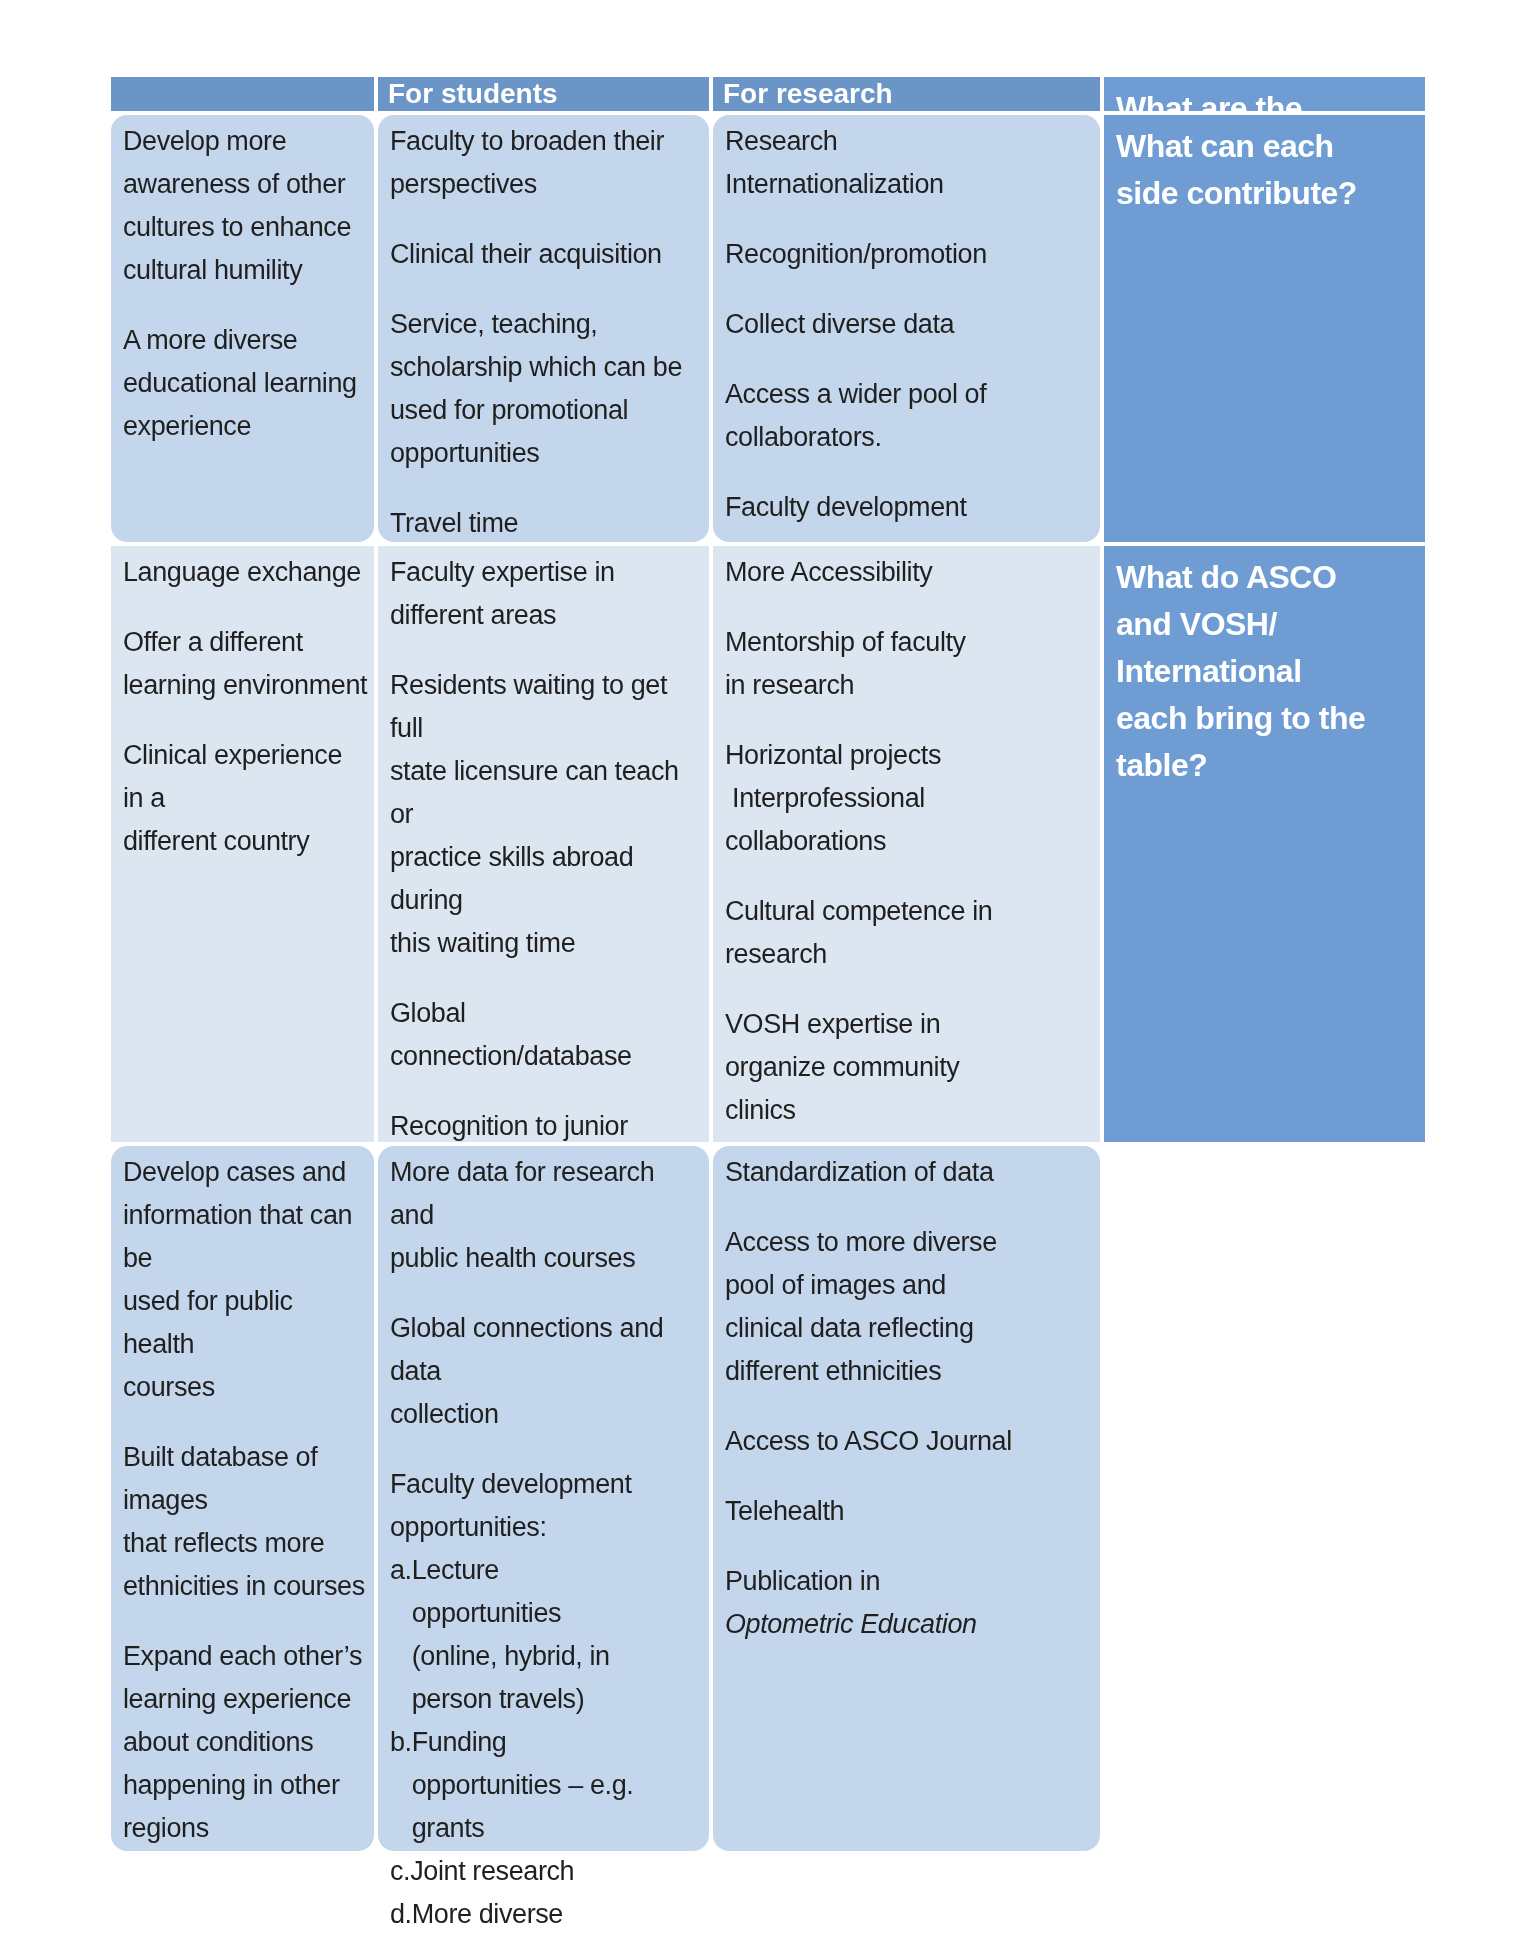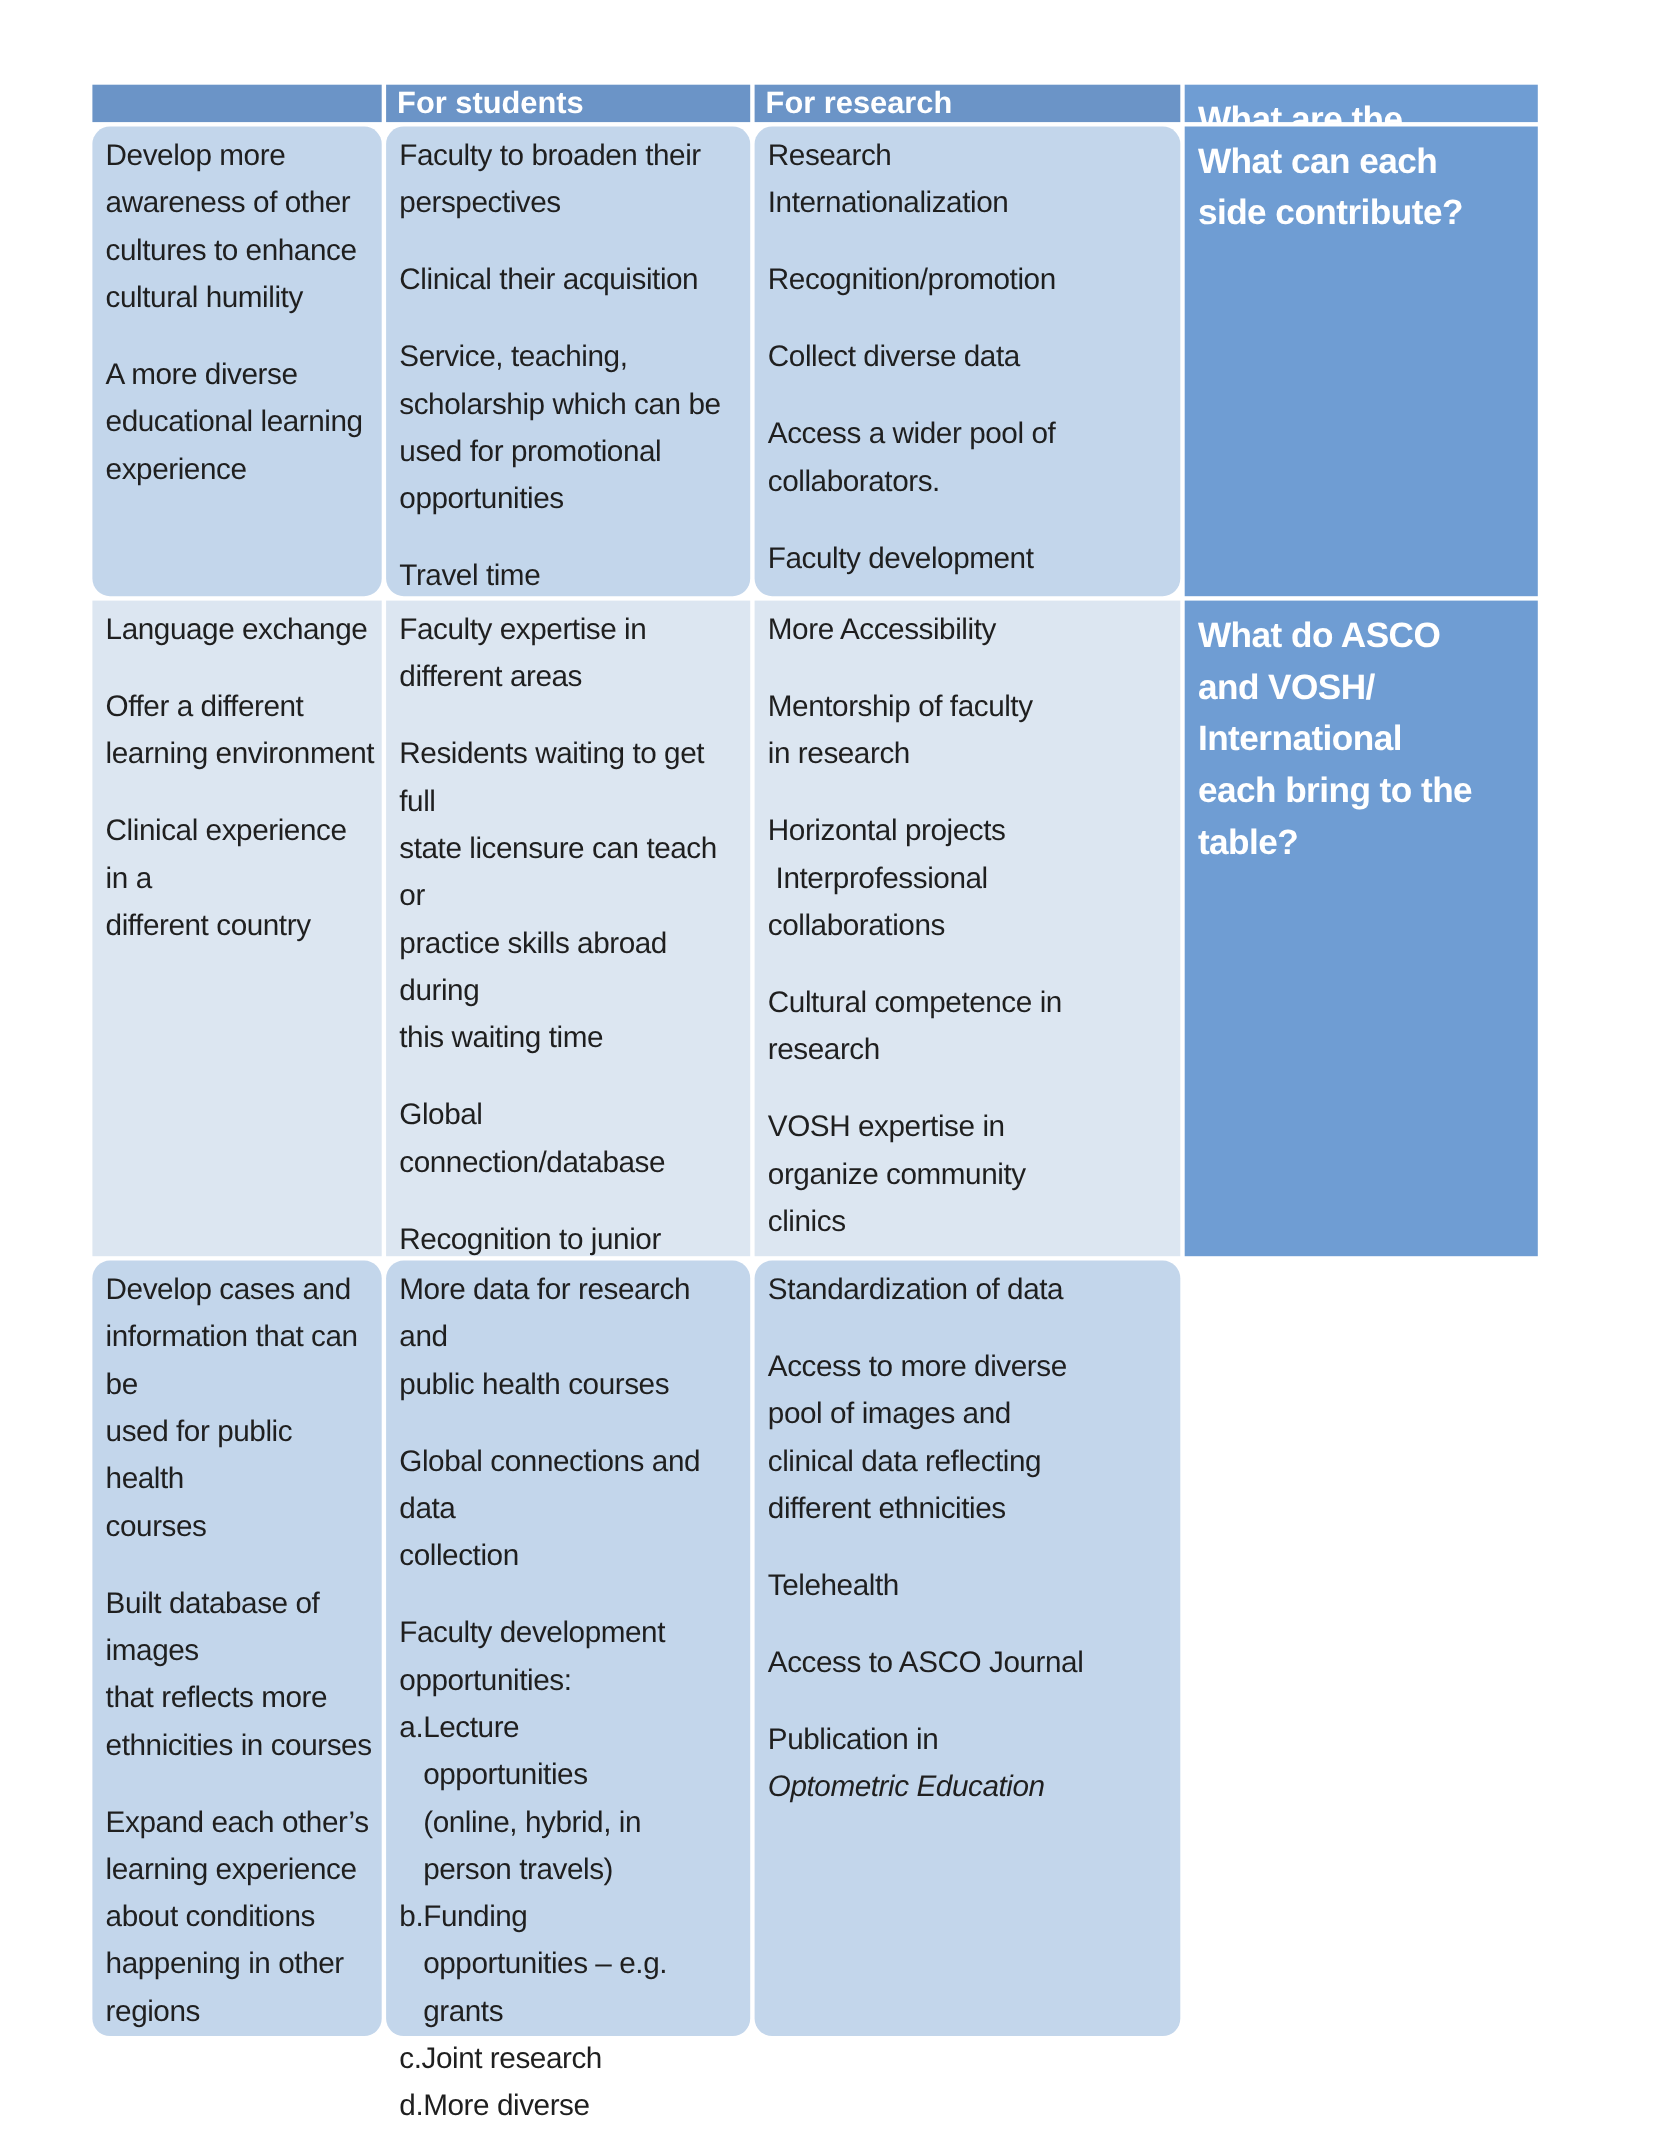--- a/index.html
+++ b/index.html
@@ -1,17 +1,17 @@
 <!DOCTYPE html>
 <html style="--header-bg: #6b94c7; --rowheader-bg: #6f9dd3; --band-dark: #c3d6eb; --band-light: #dce6f1; --header-text: #ffffff; --body-text: #1f1f1f;"><head>
 <meta charset="utf-8">
 <style>
   html,body{margin:0;padding:0;background:#ffffff;}
   .page{position:relative;width:1213px;height:1940px;background:#ffffff;
-        font-family:"Liberation Sans",sans-serif;}
+        font-family:"Liberation Sans",sans-serif;margin-left:27px;}
   .tbl{position:absolute;left:84px;top:77px;display:grid;
        grid-template-columns:263px 331px 387px 321px;
        grid-template-rows:34px 427px 596px 705px;
        gap:4px;}
   .hcell{background:var(--header-bg);color:var(--header-text);font-weight:bold;
          font-size:28px;line-height:34px;padding:0 4px 0 10px;white-space:nowrap;}
   .rhead{background:var(--rowheader-bg);color:var(--header-text);font-weight:bold;
          font-size:32px;line-height:47px;padding:8px 6px 0 12px;
          white-space:pre-line;letter-spacing:-0.5px;}
   .bcell{font-size:27px;line-height:43px;color:var(--body-text);
@@ -148,19 +148,19 @@
           <span class="txt">More diverse
 clinical experience</span>
         </div>
       </div>
       <div class="bcell band-dark">
         <div class="p"><span>Standardization of data</span></div>
         <div class="p"><span>Access to more diverse
 pool of images and
 clinical data reflecting
 different ethnicities</span></div>
+        <div class="p"><span>Access to ASCO Journal</span></div>
         <div class="p"><span>Telehealth</span></div>
-        <div class="p"><span>Access to ASCO Journal</span></div>
         <div class="p"><span>Publication in</span>
 <i class="ital">Optometric Education</i></div>
       </div>
     </div>
 </div>
 
 </body></html>

